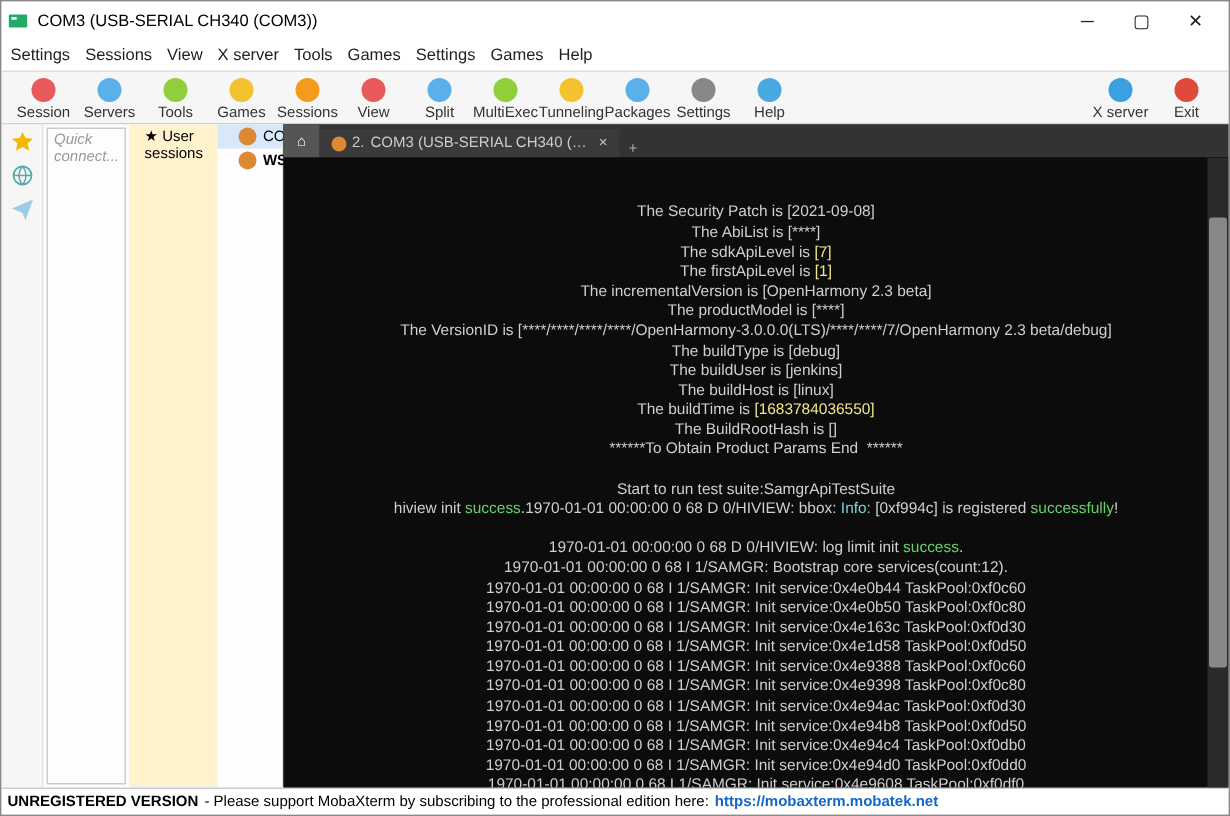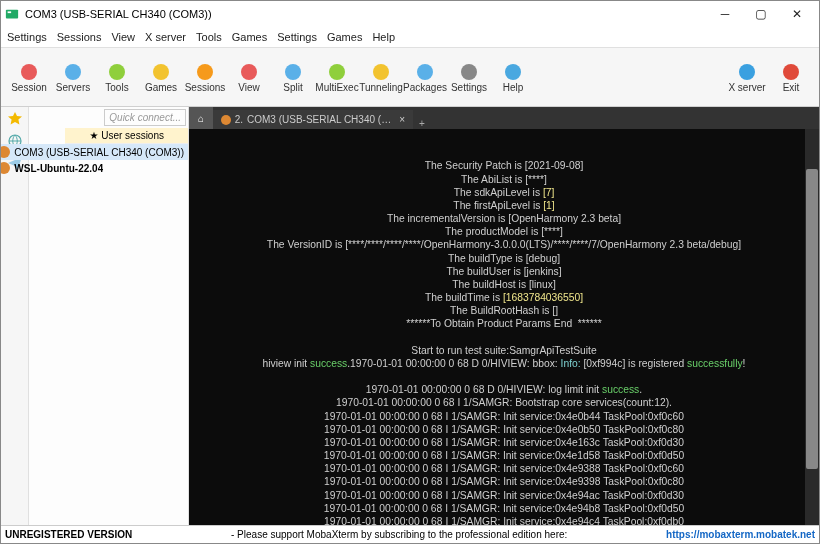--- a/index.html
+++ b/index.html
@@ -3,44 +3,44 @@
 <meta charset="utf-8">
 <style>
 * { margin: 0; padding: 0; box-sizing: border-box; font-family: "Segoe UI", Tahoma, sans-serif; }
 body { width: 820px; height: 544px; overflow: hidden; background: #fff; display: flex; flex-direction: column; border: 1px solid #888; }
 .titlebar { height: 26px; display: flex; align-items: center; padding: 0 4px; font-size: 11px; background: #fff; }
 .titlebar .app-icon { width: 14px; height: 14px; margin-right: 6px; display:inline-block; }
 .titlebar .title { flex: 1; color: #000; }
 .win-btns { display: flex; }
 .win-btn { width: 36px; height: 26px; display: flex; align-items: center; justify-content: center; font-size: 12px; color:#222;}
 .menubar { height: 20px; display: flex; align-items: center; font-size: 11px; padding-left: 6px; background: #fff; gap: 10px; color:#222;}
-.toolbar { height: 60px; display: flex; align-items: center; background: #f6f6f6; border-top:1px solid #e0e0e0; border-bottom:1px solid #d0d0d0; padding: 0 6px; }
+.toolbar { height: 36px; display: flex; align-items: center; background: #f6f6f6; border-top:1px solid #e0e0e0; border-bottom:1px solid #d0d0d0; padding: 0 6px; }
 .tool { display: flex; flex-direction: column; align-items: center; width: 44px; font-size: 10px; color:#333; }
 .tool svg { width: 20px; height: 20px; }
 .tool-spacer { flex: 1; }
 .main { flex: 1; display: flex; min-height: 0; }
 .left { width: 28px; background: #f6f6f6; border-right: 1px solid #e0e0e0; display:flex; flex-direction:column; align-items:center; padding-top:4px; gap:6px;}
 .left .l-icon { width:16px; height:16px; }
-.sidebar { width: 160px; background: #fdfdfd; border-right: 1px solid #e0e0e0; display: flex; flex-direction: column; font-size: 10px; align-items: flex-end; }
+.sidebar { width: 160px; background: #fdfdfd; border-right: 1px solid #e0e0e0; display: flex; font-size: 10px; }
 .quick { border: 1px solid #ccc; margin: 2px; padding: 2px 4px; font-size: 10px; color: #999; font-style: italic; }
-.sess-head { background: #fff3cd; padding: 2px 24px; font-size: 10px; border-bottom:1px solid #eee;}
+.sess-head { background: #fff3cd; padding: 2px 10px; font-size: 10px; border-bottom:1px solid #eee;}
 .sess-item { display:flex; align-items:center; padding: 2px 4px 2px 14px; gap:4px; }
 .sess-item.sel { background: #d6e8f9; }
 .sess-item .dot { width:12px; height:12px; border-radius:6px; background:#d83; display:inline-block; flex:0 0 12px;}
 .center { flex: 1; display: flex; flex-direction: column; min-width:0; background:#000; }
 .tabs { height: 22px; background: #333; display:flex; align-items:flex-end; font-size:10px; }
 .tab-home { width: 24px; height:22px; background:#555; color:#fff; display:flex; align-items:center; justify-content:center;}
 .tab { background:#3a3a3a; color:#ccc; padding: 4px 8px; display:flex; align-items:center; gap:4px; max-width:200px;}
 .tab .t-icon{ width:10px;height:10px; background:#d83; border-radius:5px;}
 .tab-plus { color:#aaa; padding:0 6px;}
 .term { flex:1; background:#0c0c0c; color:#cfcfcf; font-family: Consolas, monospace; font-size: 10.3px; line-height: 1.28; padding: 4px 6px; overflow:hidden; white-space: pre; position:relative;text-align:center;}
 .term .y { color:#f0e68c; }
 .term .c { color:#7fd3d3; }
 .term .g { color:#6ad16a; }
-.statusbar { height: 18px; border-top:1px solid #ccc; display:flex; align-items:center; font-size: 10px; padding: 0 4px; gap:4px; background:#fff;justify-content:space-between;}
+.statusbar { height: 18px; border-top:1px solid #ccc; display:flex; align-items:center; font-size: 10px; padding: 0 4px; gap:4px; background:#fff;}
 .statusbar b { font-weight:bold; }
 .statusbar a { color:#1467c5; text-decoration:none;font-weight:bold; }
 .scrollbar { position:absolute; right:0; top:0; width:14px; height:100%; background:#2a2a2a;}
 .thumb { position:absolute; right:1px; width:12px; background:#888; border-radius:2px;}
 </style>
 </head>
 <body>
 
 <div class="titlebar">
   <span class="app-icon">

